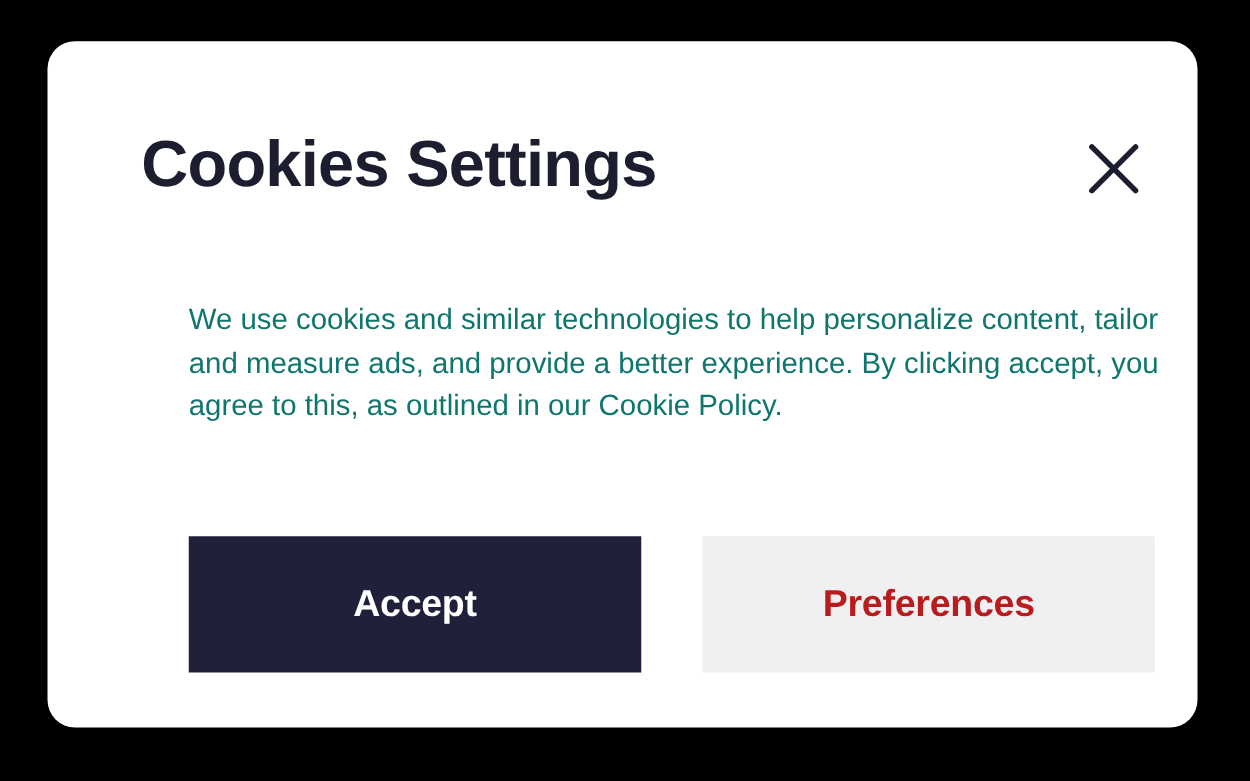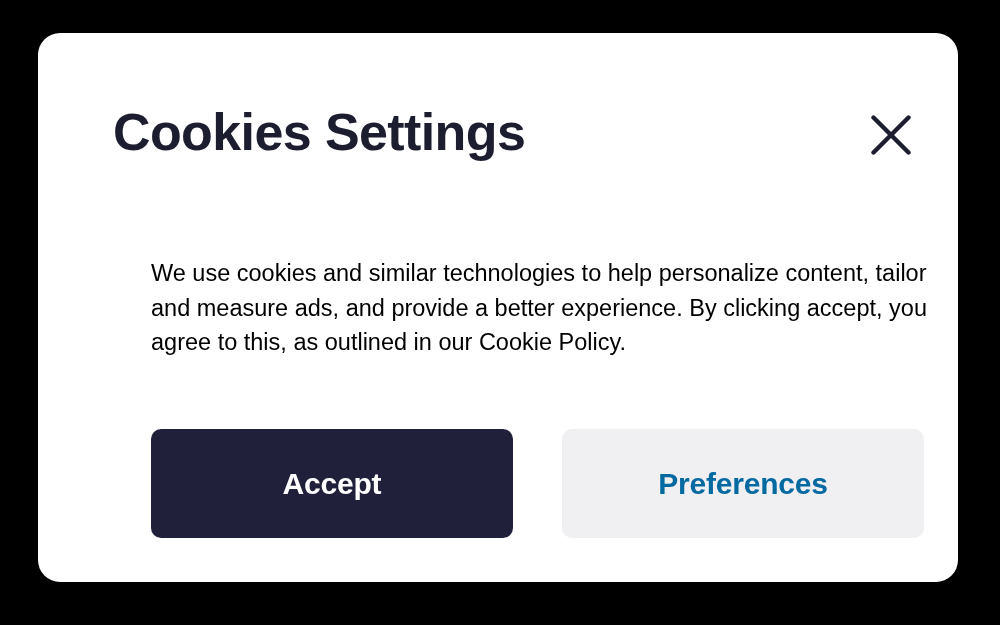--- a/index.html
+++ b/index.html
@@ -66,63 +66,63 @@
     cursor: pointer;
   }
 
   .close-button svg {
     display: block;
   }
 
   .dialog-body {
     position: absolute;
     left: 113px;
-    top: 223px;
+    top: 205px;
     width: 784px;
     margin: 0;
     font-size: 23.5px;
     line-height: 34.5px;
-    color: #000000;
+    color: #0f766e;
     text-align: left;
     hyphens: auto;
     -webkit-hyphens: auto;
   }
 
   .button-row {
     position: absolute;
     left: 113px;
     top: 396px;
     display: flex;
     gap: 49px;
   }
 
   .btn {
     width: 362px;
     height: 109px;
     border: none;
-    border-radius: 10px;
+    border-radius: 0;
     font-family: "Liberation Sans", sans-serif;
     font-size: 30px;
     font-weight: bold;
     letter-spacing: -0.2px;
     cursor: pointer;
     display: flex;
     align-items: center;
     justify-content: center;
     box-sizing: border-box;
   }
 
   .btn-accept {
     background: #20203a;
     color: #ffffff;
   }
 
   .btn-preferences {
     background: #f0f0f3;
-    color: #0369a1;
+    color: #b91c1c;
   }
 </style>
 </head>
 <body>
 
 <div class="screen">
 
   <div class="cookie-card">
 
     <div class="card-header">

